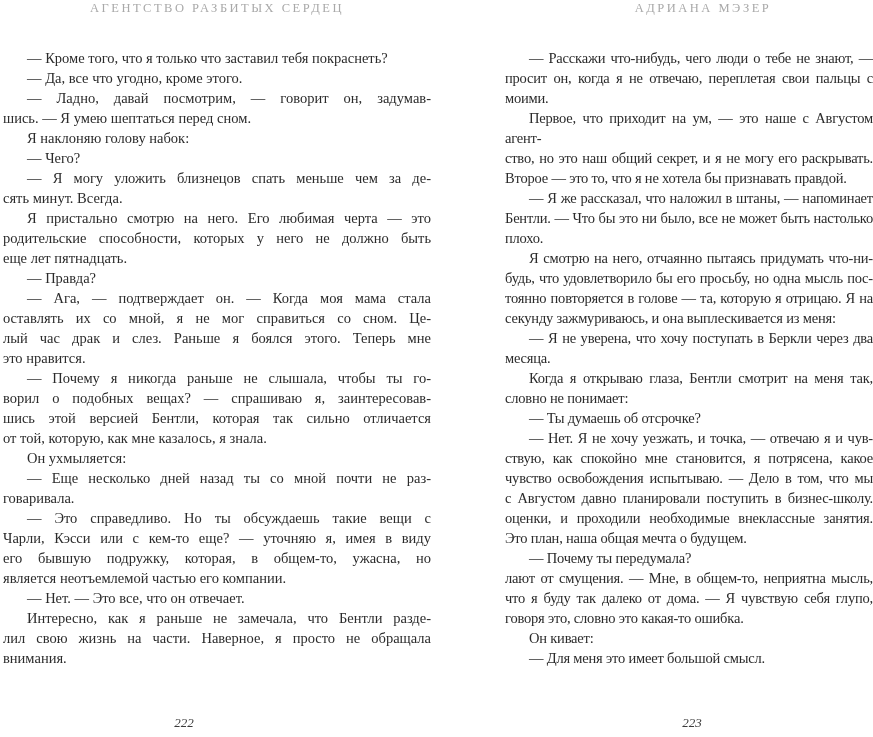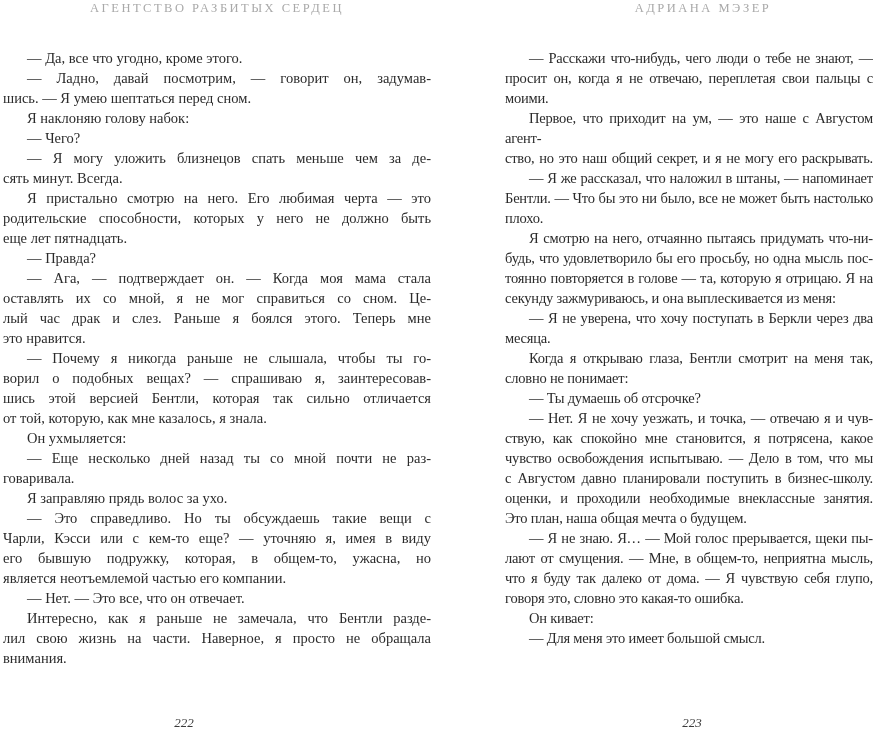--- a/index.html
+++ b/index.html
@@ -69,20 +69,21 @@
   .page-right .folio { left: 203px; text-align: center; }
 </style>
 </head>
 <body>
 
 <div class="spread">
 
   <section class="page page-left">
     <header class="running-head">АГЕНТСТВО РАЗБИТЫХ СЕРДЕЦ</header>
     <div class="page-body">
+        <div class="line first last">— Кроме того, что я только что заставил тебя покраснеть?</div>
         <div class="line first last">— Да, все что угодно, кроме этого.</div>
         <div class="line first">— Ладно, давай посмотрим, — говорит он, задумав-</div>
         <div class="line last">шись. — Я умею шептаться перед сном.</div>
         <div class="line first last">Я наклоняю голову набок:</div>
         <div class="line first last">— Чего?</div>
         <div class="line first">— Я могу уложить близнецов спать меньше чем за де-</div>
         <div class="line last">сять минут. Всегда.</div>
         <div class="line first">Я пристально смотрю на него. Его любимая черта — это</div>
         <div class="line">родительские способности, которых у него не должно быть</div>
         <div class="line last">еще лет пятнадцать.</div>
@@ -91,60 +92,60 @@
         <div class="line">оставлять их со мной, я не мог справиться со сном. Це-</div>
         <div class="line">лый час драк и слез. Раньше я боялся этого. Теперь мне</div>
         <div class="line last">это нравится.</div>
         <div class="line first">— Почему я никогда раньше не слышала, чтобы ты го-</div>
         <div class="line">ворил о подобных вещах? — спрашиваю я, заинтересовав-</div>
         <div class="line">шись этой версией Бентли, которая так сильно отличается</div>
         <div class="line last">от той, которую, как мне казалось, я знала.</div>
         <div class="line first last">Он ухмыляется:</div>
         <div class="line first">— Еще несколько дней назад ты со мной почти не раз-</div>
         <div class="line last">говаривала.</div>
-        <div class="line first last">Я заправляю прядь волос за ухо.</div>
         <div class="line first">— Это справедливо. Но ты обсуждаешь такие вещи с</div>
         <div class="line">Чарли, Кэсси или с кем-то еще? — уточняю я, имея в виду</div>
         <div class="line">его бывшую подружку, которая, в общем-то, ужасна, но</div>
         <div class="line last">является неотъемлемой частью его компании.</div>
         <div class="line first last">— Нет. — Это все, что он отвечает.</div>
         <div class="line first">Интересно, как я раньше не замечала, что Бентли разде-</div>
         <div class="line">лил свою жизнь на части. Наверное, я просто не обращала</div>
         <div class="line last">внимания.</div>
       </div>
     <div class="folio">222</div>
   </section>
 
   <section class="page page-right">
     <header class="running-head">АДРИАНА МЭЗЕР</header>
     <div class="page-body">
         <div class="line first">— Расскажи что-нибудь, чего люди о тебе не знают, —</div>
         <div class="line">просит он, когда я не отвечаю, переплетая свои пальцы с</div>
         <div class="line last">моими.</div>
         <div class="line first">Первое, что приходит на ум, — это наше с Августом агент-</div>
         <div class="line">ство, но это наш общий секрет, и я не могу его раскрывать.</div>
+        <div class="line last">Второе — это то, что я не хотела бы признавать правдой.</div>
         <div class="line first">— Я же рассказал, что наложил в штаны, — напоминает</div>
         <div class="line">Бентли. — Что бы это ни было, все не может быть настолько</div>
         <div class="line last">плохо.</div>
         <div class="line first">Я смотрю на него, отчаянно пытаясь придумать что-ни-</div>
         <div class="line">будь, что удовлетворило бы его просьбу, но одна мысль пос-</div>
         <div class="line">тоянно повторяется в голове — та, которую я отрицаю. Я на</div>
         <div class="line last">секунду зажмуриваюсь, и она выплескивается из меня:</div>
         <div class="line first">— Я не уверена, что хочу поступать в Беркли через два</div>
         <div class="line last">месяца.</div>
         <div class="line first">Когда я открываю глаза, Бентли смотрит на меня так,</div>
         <div class="line last">словно не понимает:</div>
         <div class="line first last">— Ты думаешь об отсрочке?</div>
         <div class="line first">— Нет. Я не хочу уезжать, и точка, — отвечаю я и чув-</div>
         <div class="line">ствую, как спокойно мне становится, я потрясена, какое</div>
         <div class="line">чувство освобождения испытываю. — Дело в том, что мы</div>
         <div class="line">с Августом давно планировали поступить в бизнес-школу.</div>
         <div class="line">оценки, и проходили необходимые внеклассные занятия.</div>
         <div class="line last">Это план, наша общая мечта о будущем.</div>
-        <div class="line first">— Я не знаю. Я… — Мой голос прерывается, щеки пы-</div>
+        <div class="line first last">— Почему ты передумала?</div>
         <div class="line">лают от смущения. — Мне, в общем-то, неприятна мысль,</div>
         <div class="line">что я буду так далеко от дома. — Я чувствую себя глупо,</div>
         <div class="line last">говоря это, словно это какая-то ошибка.</div>
         <div class="line first last">Он кивает:</div>
         <div class="line first last">— Для меня это имеет большой смысл.</div>
       </div>
     <div class="folio">223</div>
   </section>
 
 </div>

